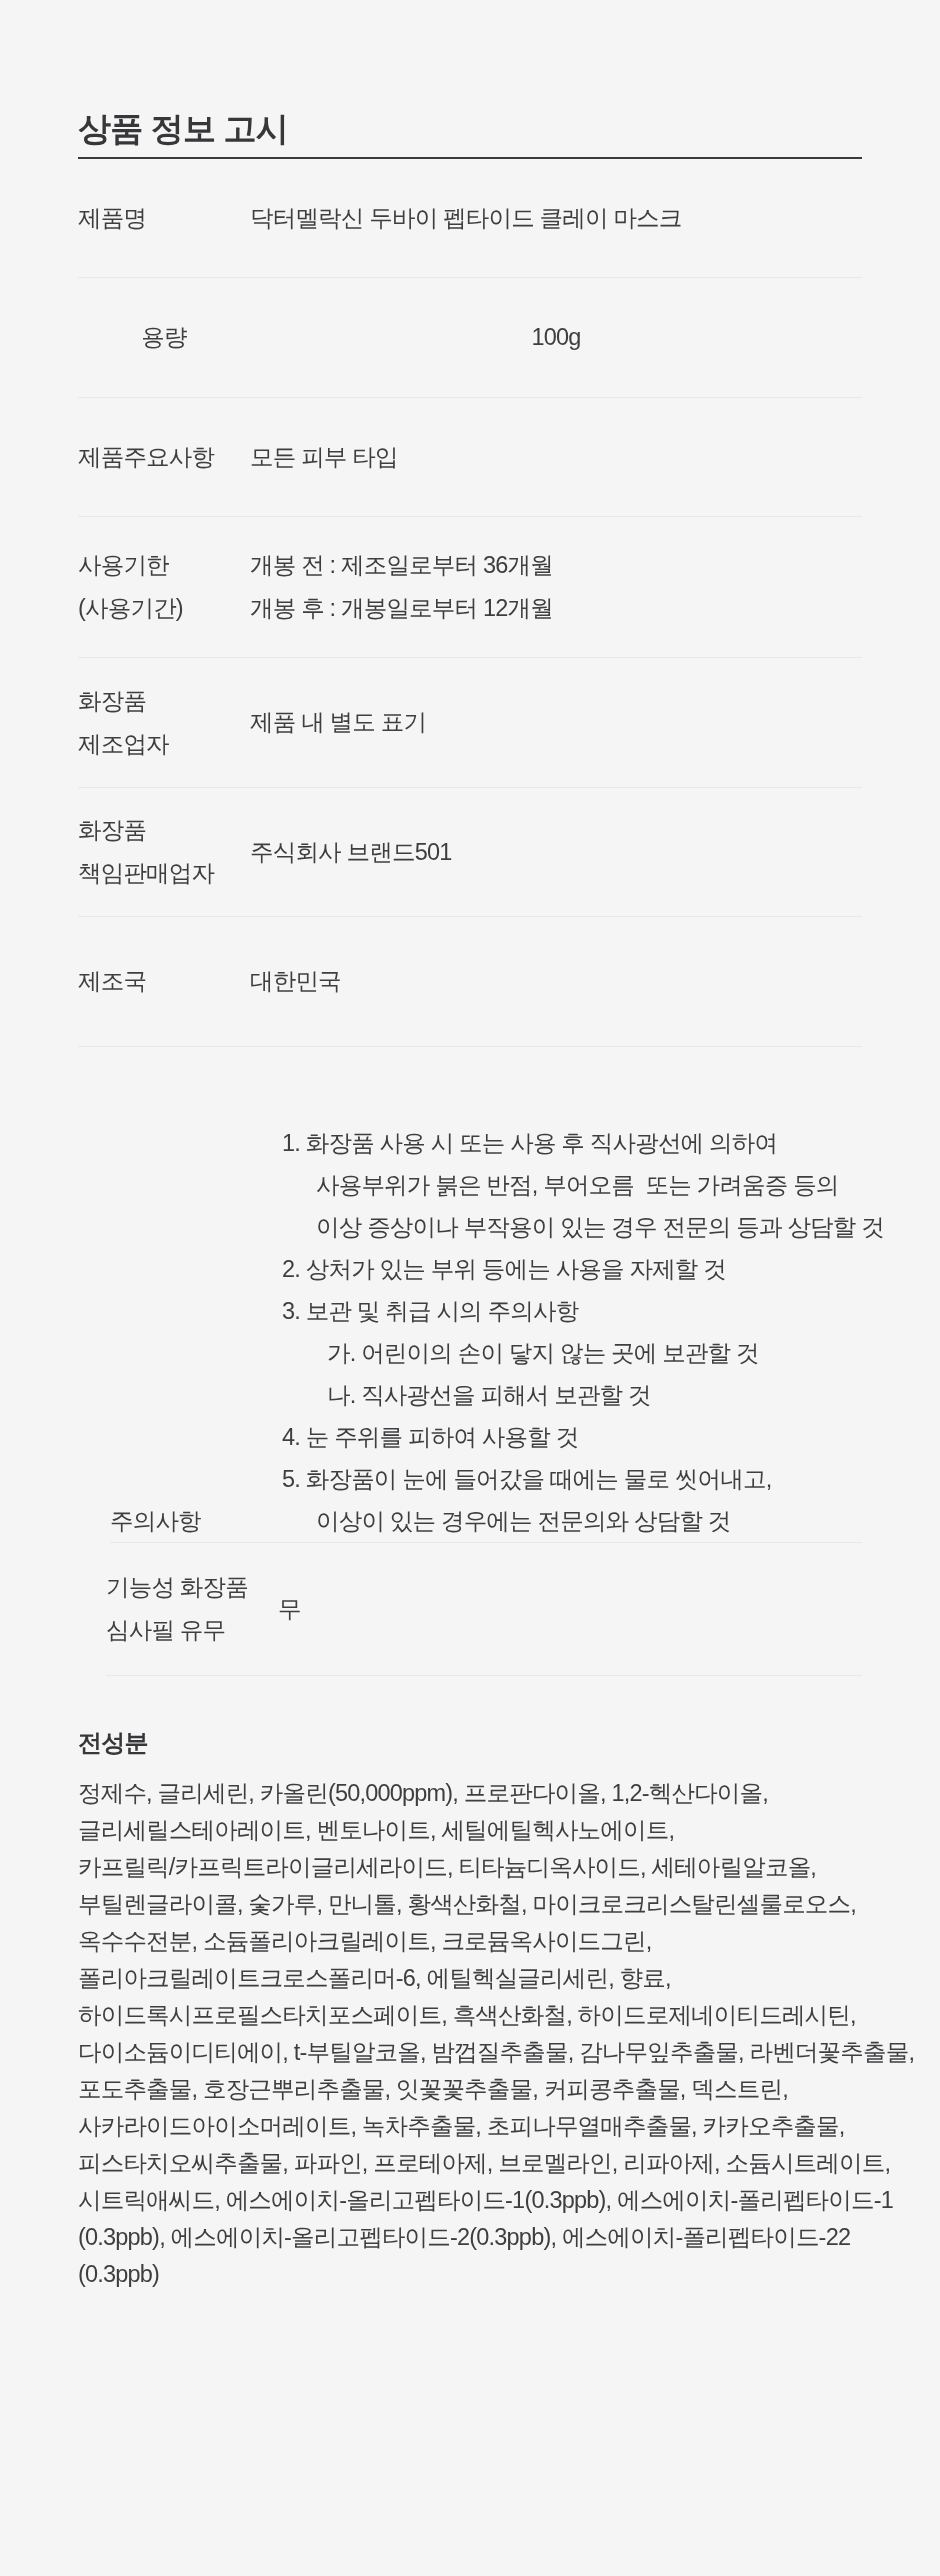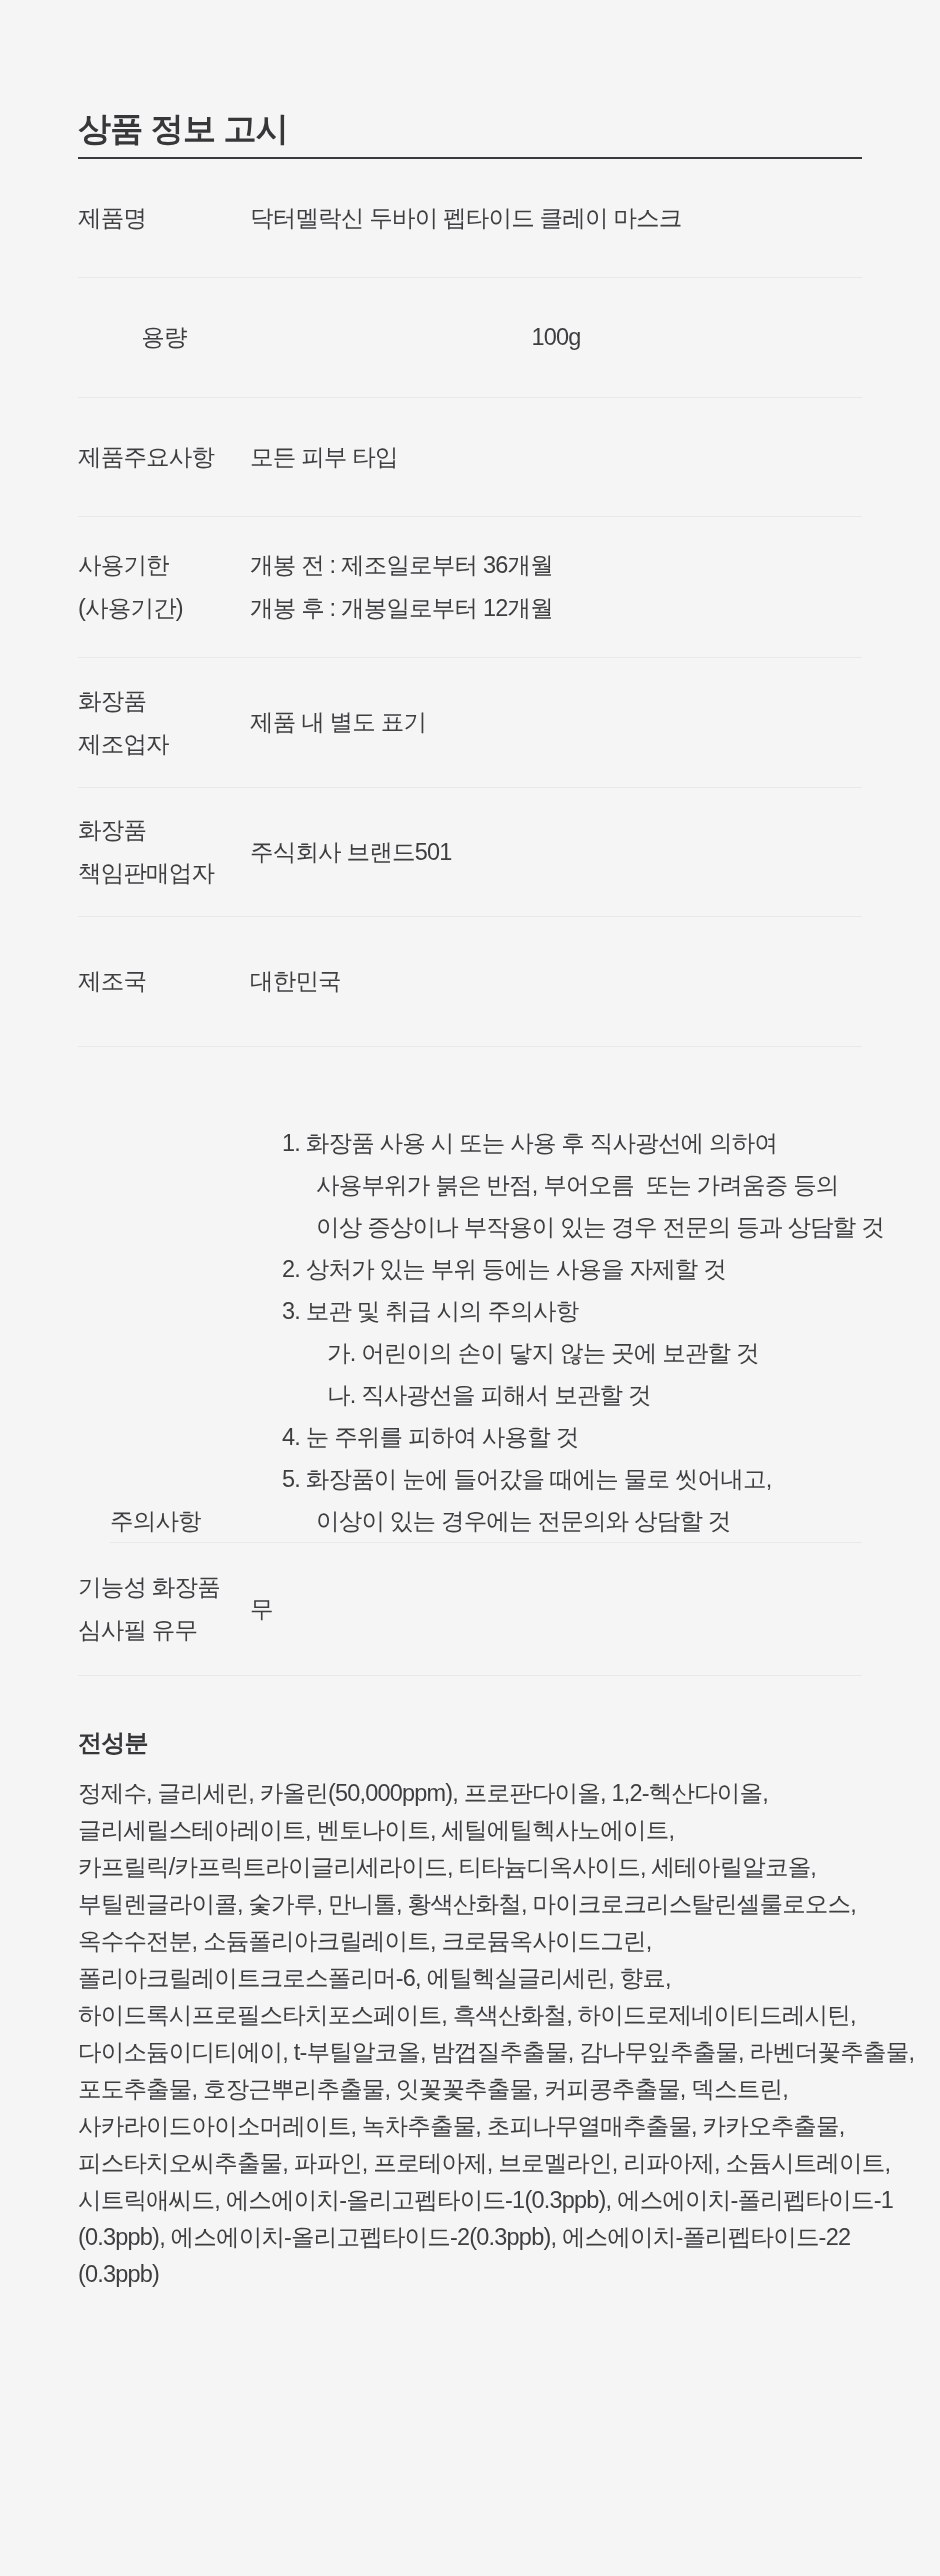--- a/index.html
+++ b/index.html
@@ -56,21 +56,21 @@
   .r6 { min-height: 129px; }
   .r7 { min-height: 128px; }
   .r8 { min-height: 129px; }
   .r9 {
     min-height: 454px;
     align-items: flex-end;
     padding-top: 41px;
     margin-left: 32px;
   }
   .r9 .label { line-height: 42px; }
-  .r10 { min-height: 132px; }
+  .r10 { min-height: 132px; margin-left: 28px; }
   .caution-list .line {
     line-height: 42px;
     white-space: pre;
   }
   .caution-list .indent-1 { padding-left: 34px; }
   .caution-list .indent-2 { padding-left: 45px; }
   .ingredients-section {
     padding-top: 52px;
     padding-bottom: 63px;
   }

